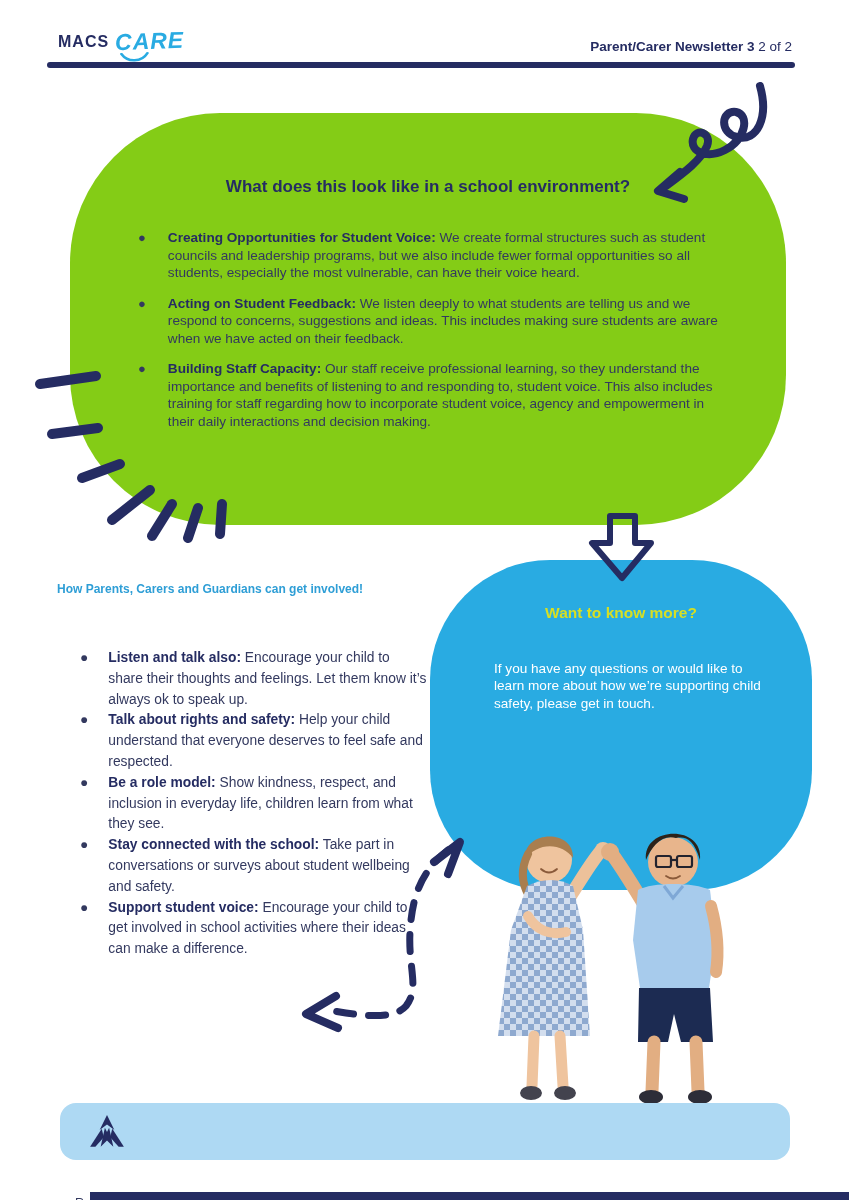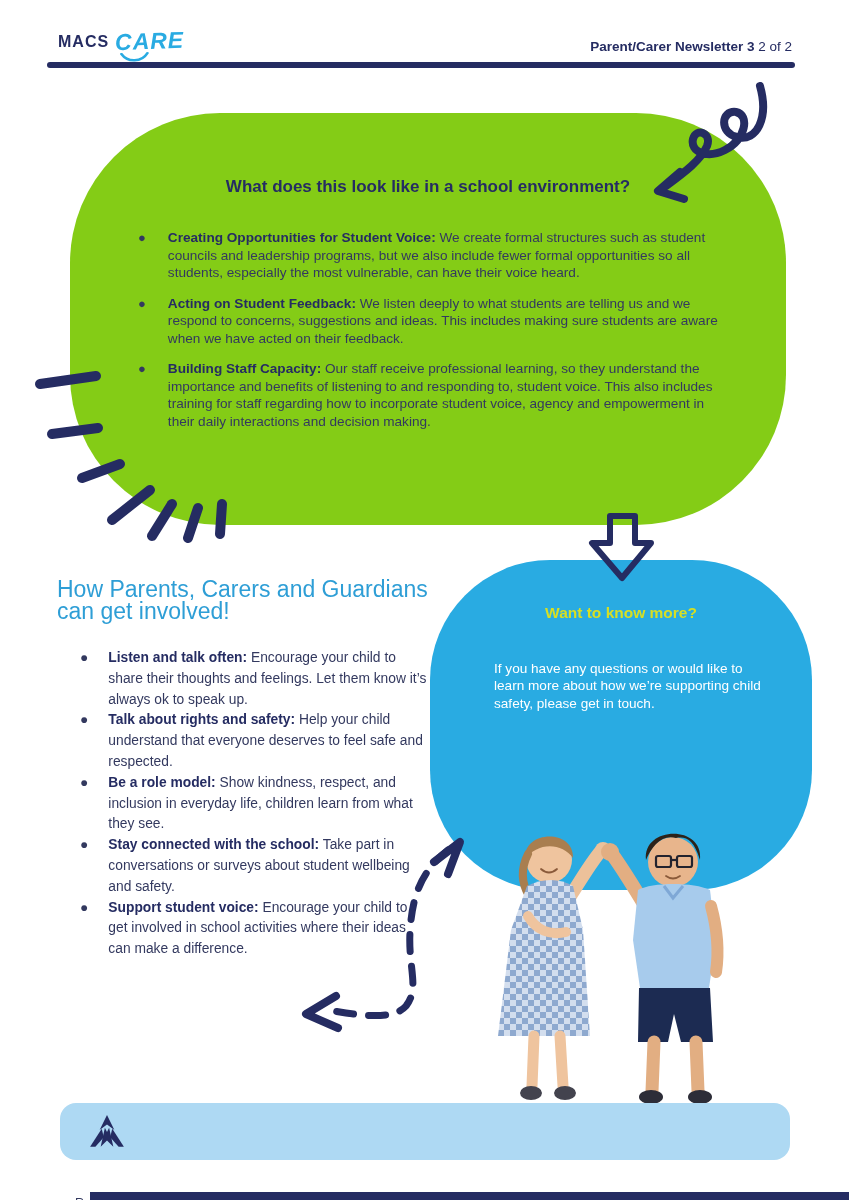--- a/index.html
+++ b/index.html
@@ -28,21 +28,21 @@
     font-size:13.6px;line-height:17.5px;color:#33395f;}
   .ybullet .dot{flex:0 0 auto;font-size:13px;line-height:17.5px;}
   .ybullet b{color:#252c62;}
   
   .squiggle{position:absolute;left:628px;top:82px;}
   .sun-rays{position:absolute;left:20px;top:368px;}
   .down-arrow{position:absolute;left:586px;top:512px;z-index:5;}
   .dashed-arrow{position:absolute;left:298px;top:828px;z-index:4;}
   
   .involve-heading{position:absolute;left:57px;top:578px;width:390px;
-    font-size:23px;line-height:22px;font-weight:normal;color:#2e9ed6;}
+    font-size:12px;line-height:22px;font-weight:bold;color:#2e9ed6;}
   .involve-list{position:absolute;left:80px;top:648px;width:348px;}
   .ibullet{display:flex;gap:20px;font-size:13.8px;line-height:20.8px;color:#33395f;}
   .ibullet .dot{flex:0 0 auto;}
   .ibullet b{color:#252c62;}
   
   .blue-blob{position:absolute;left:430px;top:560px;width:382px;height:330px;
     background:#29abe2;border-radius:120px;}
   .blue-heading{margin-top:44px;text-align:center;
     font-size:15.5px;font-weight:bold;color:#d7df23;}
   .blue-body{margin:38px 46px 0 52px;font-size:13.6px;line-height:17.3px;color:#ffffff;}
@@ -113,21 +113,21 @@
       <line x1="132" y1="168" x2="152" y2="136"></line>
       <line x1="168" y1="170" x2="178" y2="140"></line>
       <line x1="200" y1="166" x2="202" y2="136"></line>
     </g>
   </svg>
 
   <div class="involve-heading">How Parents, Carers and Guardians can get involved!</div>
   <div class="involve-list">
     <div class="ibullet">
       <span class="dot">●</span>
-      <div><b>Listen and talk often:</b><span> Encourage your child to share their thoughts and feelings. Let them know it’s always ok to speak up.</span></div>
+      <div><b>Listen and talk also:</b><span> Encourage your child to share their thoughts and feelings. Let them know it’s always ok to speak up.</span></div>
     </div>
     <div class="ibullet">
       <span class="dot">●</span>
       <div><b>Talk about rights and safety:</b><span> Help your child understand that everyone deserves to feel safe and respected.</span></div>
     </div>
     <div class="ibullet">
       <span class="dot">●</span>
       <div><b>Be a role model:</b><span> Show kindness, respect, and inclusion in everyday life, children learn from what they see.</span></div>
     </div>
     <div class="ibullet">

